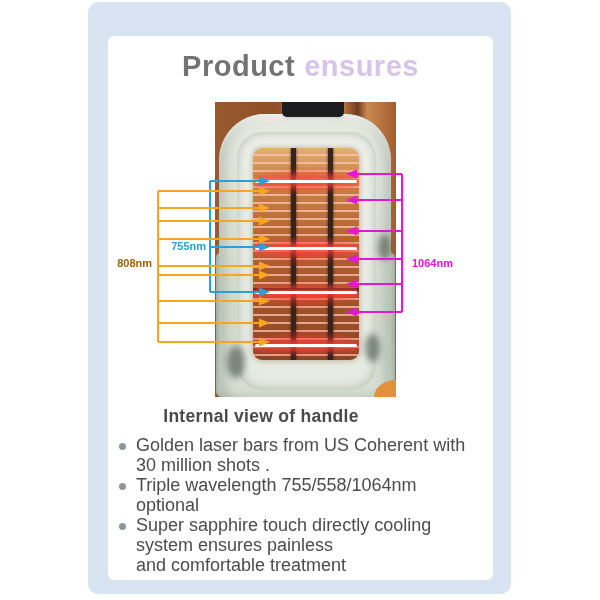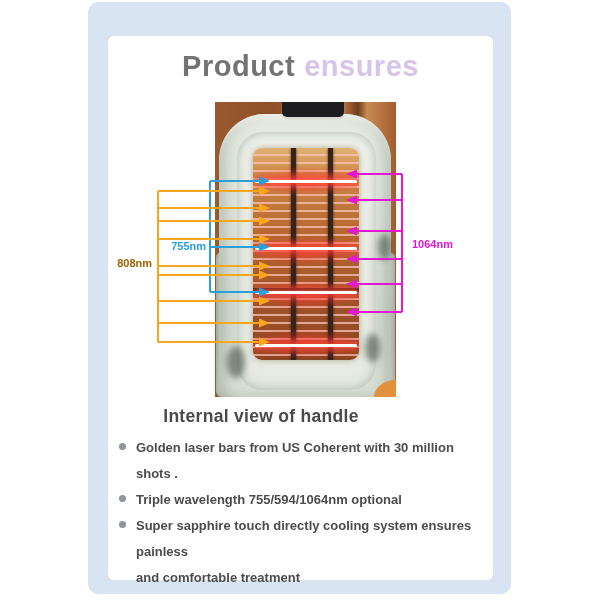--- a/index.html
+++ b/index.html
@@ -50,31 +50,31 @@
         border-radius:0 0 5px 5px;box-shadow:0 2px 2px rgba(200,200,200,.6);}
   .blob{position:absolute;border-radius:50%;background:rgba(55,65,55,.55);filter:blur(3px);}
   .orange-patch{position:absolute;right:0;bottom:0;width:22px;height:17px;background:#e2903c;
         border-radius:100% 0 0 0;}
 
   
   .arrows{position:absolute;left:0;top:0;width:600px;height:600px;pointer-events:none;}
   .wl-label{position:absolute;font-size:11px;font-weight:bold;white-space:nowrap;}
   .wl-755{left:160px;top:240px;width:46px;text-align:right;}
   .wl-808{left:104px;top:257px;width:48px;text-align:right;}
-  .wl-1064{left:412px;top:238px;}
+  .wl-1064{left:412px;top:257px;}
 
   .caption{position:absolute;left:108px;top:406px;width:306px;text-align:center;
            font-size:17.5px;font-weight:bold;color:#4a4a4a;letter-spacing:.3px;}
 
   
   .bullets{position:absolute;left:119px;top:435px;width:362px;}
   .bullet-item{display:flex;align-items:flex-start;}
   .dot{flex:0 0 7px;width:7px;height:7px;border-radius:50%;background:#8e959c;
        margin-top:8px;margin-right:10px;}
-  .lines{font-size:13px;line-height:26px;color:#4c4c4c;font-weight:bold;}
+  .lines{font-size:18px;line-height:20px;color:#4c4c4c;}
 </style>
 </head>
 <body>
 
 <div class="page">
 
   <div class="panel"></div>
   <div class="card"></div>
 
   <div class="title">
@@ -157,21 +157,21 @@
   <div class="bullets" id="bulletList">
       <div class="bullet-item">
         <span class="dot"></span>
         <div class="lines">
           <div>Golden laser bars from US Coherent with 30 million shots .</div>
         </div>
       </div>
       <div class="bullet-item">
         <span class="dot"></span>
         <div class="lines">
-          <div>Triple wavelength 755/594/1064nm optional</div>
+          <div>Triple wavelength 755/558/1064nm optional</div>
         </div>
       </div>
       <div class="bullet-item">
         <span class="dot"></span>
         <div class="lines">
           <div>Super sapphire touch directly cooling system ensures painless</div>
           <div>and comfortable treatment</div>
         </div>
       </div>
     </div>

